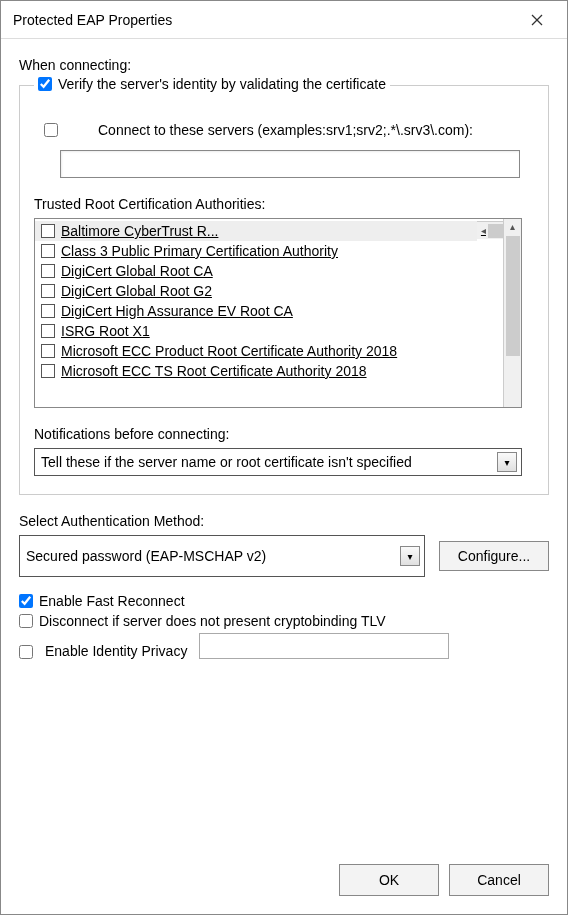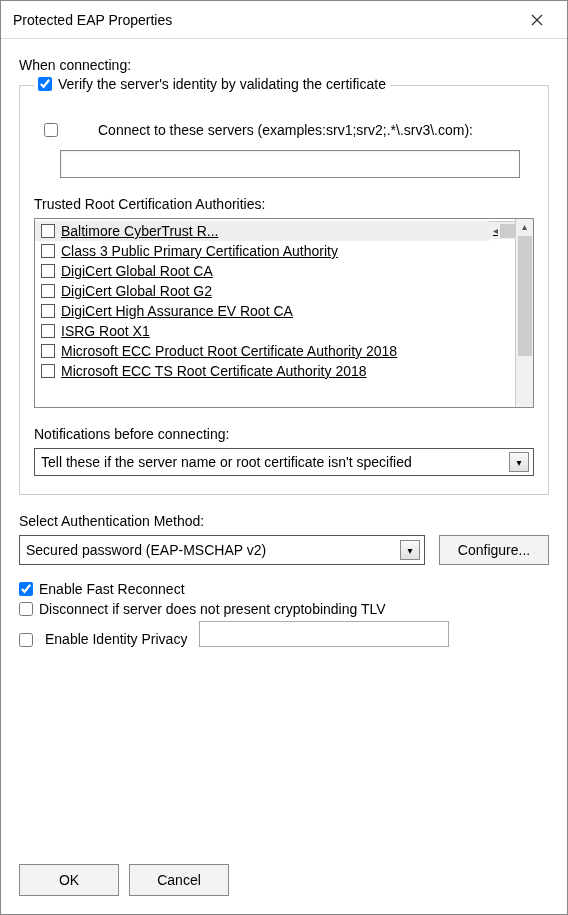--- a/index.html
+++ b/index.html
@@ -46,21 +46,21 @@
       display: flex;
       flex-direction: column;
       overflow: hidden;
       font-size: 14px;
     }
     .section-label {
       margin-bottom: 12px;
     }
     .group-box {
       border: 1px solid #ccc;
-      padding: 14px 14px 18px 14px;
+      padding: 14px 26px 18px 14px;
       margin-bottom: 18px;
       position: relative;
     }
     .group-top-cb {
       position: relative;
       top: -24px;
       background: #fff;
       display: inline-flex;
       align-items: center;
       gap: 6px;
@@ -187,21 +187,21 @@
     .auth-row {
       display: flex;
       gap: 14px;
       align-items: center;
     }
     .auth-select {
       flex: 1;
       display: flex;
       align-items: center;
       border: 1px solid #555;
-      height: 30px;
+      height: 42px;
       padding: 0 4px 0 6px;
       justify-content: space-between;
       background: #fff;
       text-align: right;
     }
     .btn {
       border: 1px solid #888;
       background: #f3f3f3;
       height: 32px;
       padding: 0 16px;
@@ -223,21 +223,21 @@
     }
     .identity-input {
       width: 250px;
       height: 26px;
       border: 1px solid #aaa;
       background: #fff;
       padding: 2px 4px;
     }
     .footer {
       display: flex;
-      justify-content: flex-start;
+      justify-content: flex-end;
       gap: 10px;
       padding: 14px 18px 18px 18px;
     }
     .sel-auth-label {
       margin-bottom: 6px;
     }
   </style>
 </head>
 <body>
 

